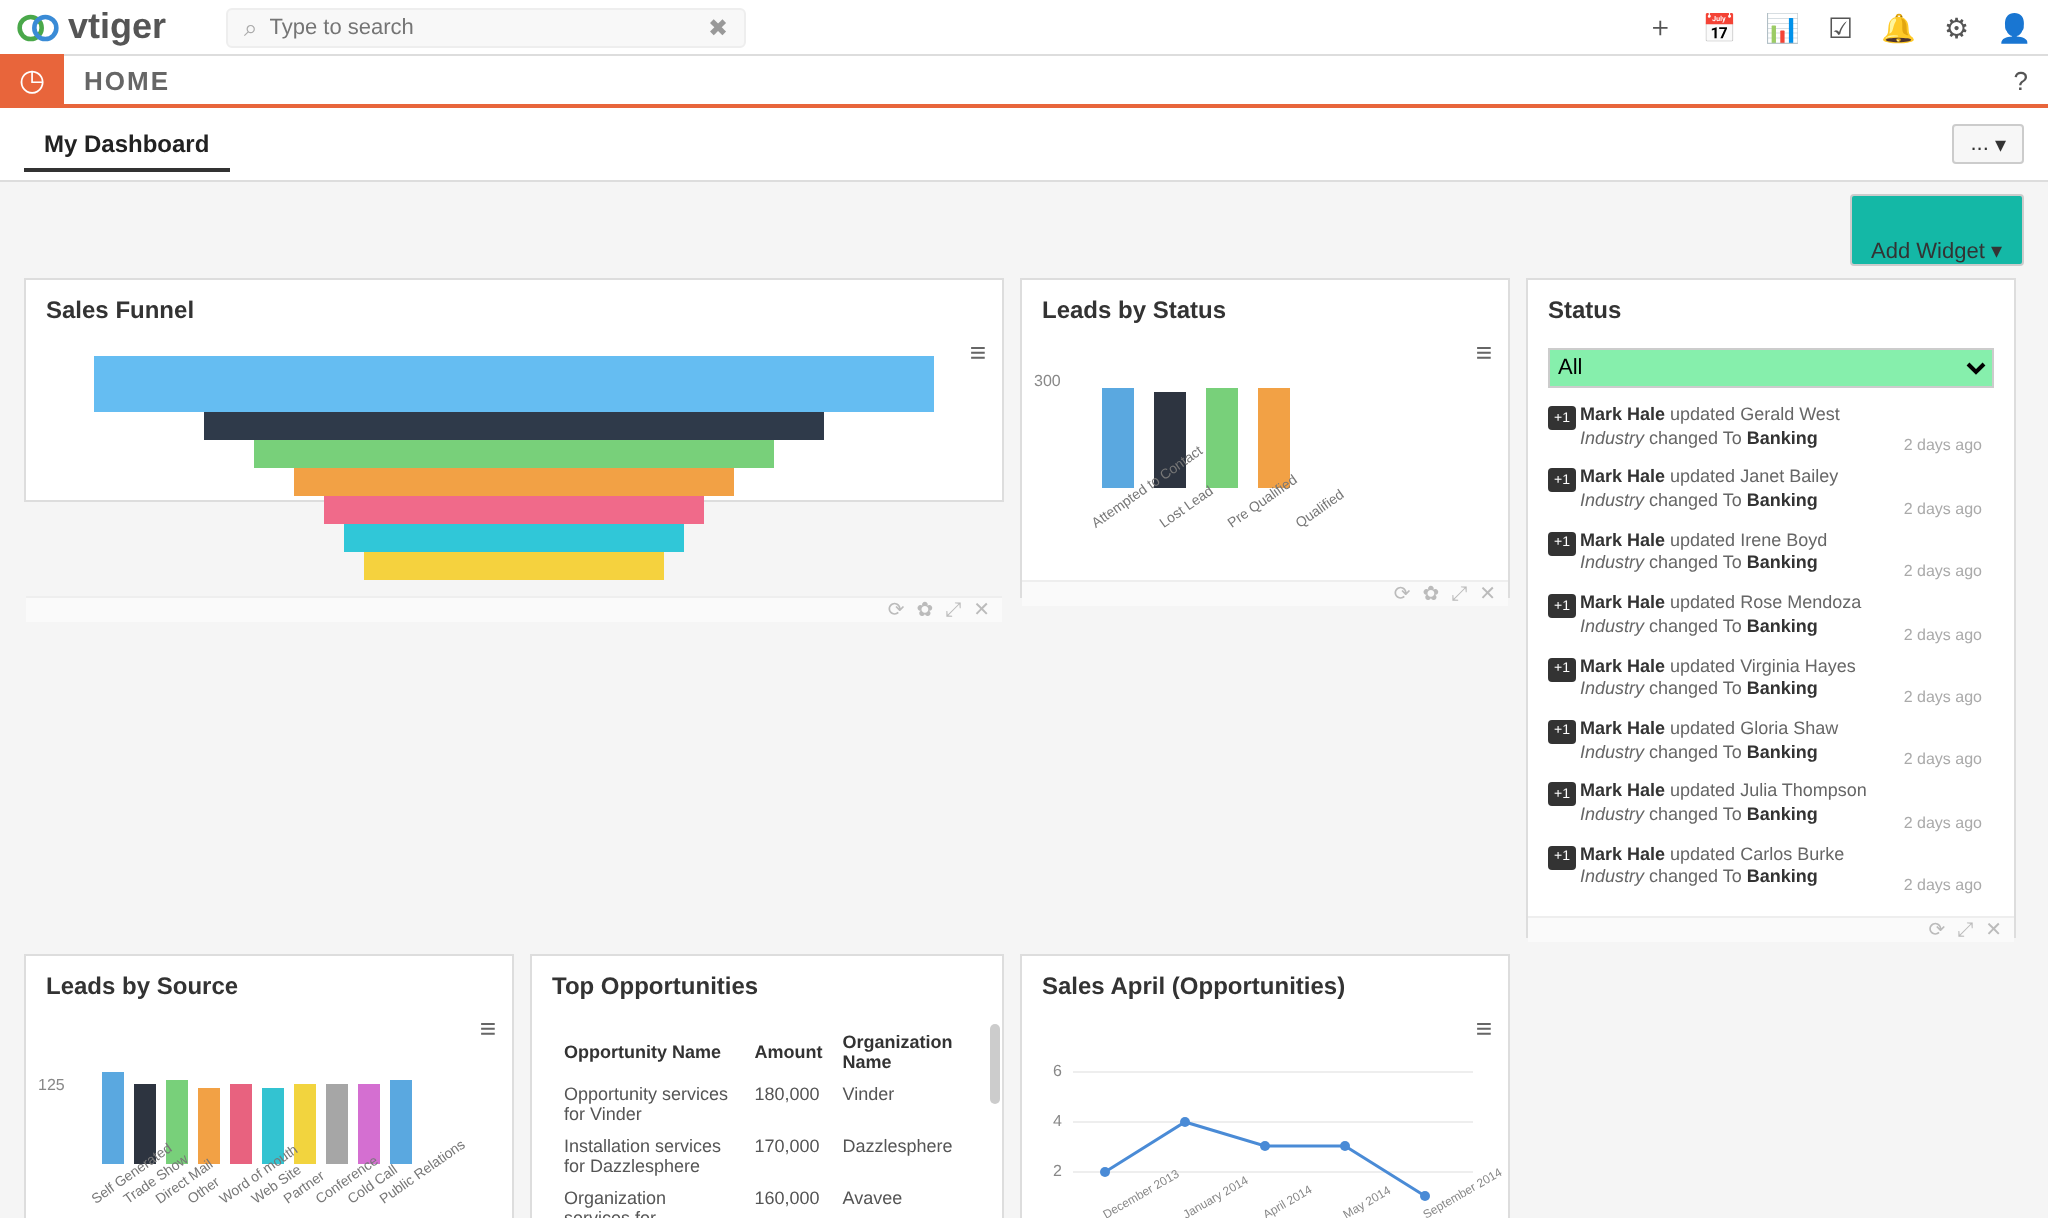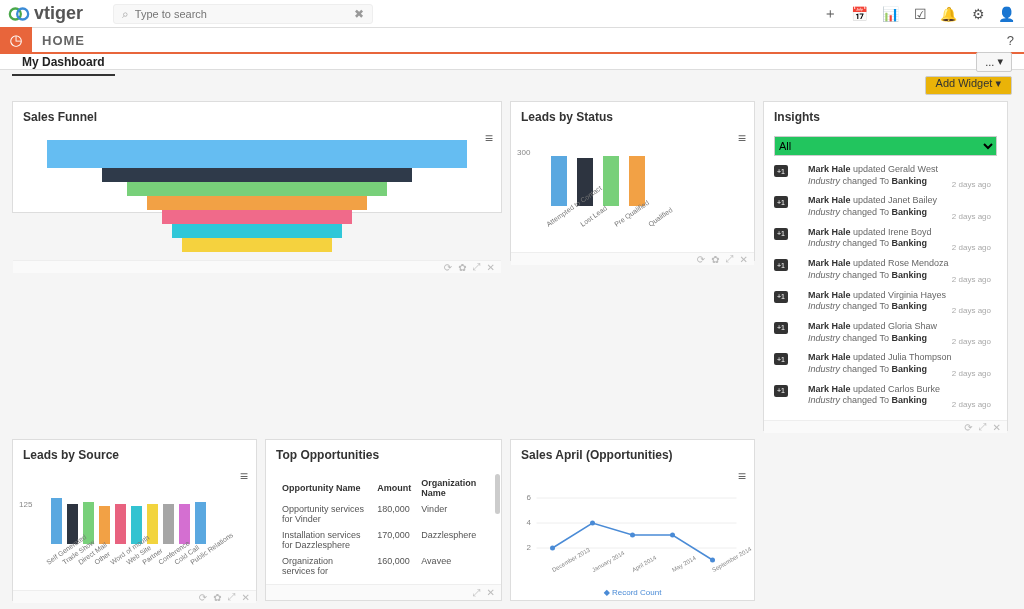--- a/index.html
+++ b/index.html
@@ -11,27 +11,27 @@
 .search-box{margin-left:30px;background:#f8f8f8;border:1px solid #eee;border-radius:3px;height:20px;width:260px;display:flex;align-items:center;padding:0 8px;color:#aaa}
 .search-box input{border:none;background:transparent;outline:none;font-size:11px;flex:1;margin-left:6px;color:#999}
 .search-box .clear{cursor:pointer;color:#999}
 .topbar-right{margin-left:auto;display:flex;align-items:center;gap:14px}
 .topbar-right span{cursor:pointer;color:#555;font-size:14px}
 .topbar-right .user-icon{color:#e8653b}
 .homebar{height:26px;background:#fff;border-bottom:2px solid #e8653b;display:flex;align-items:center}
 .home-icon{width:32px;height:26px;background:#e8653b;display:flex;align-items:center;justify-content:center;color:#fff;font-size:15px}
 .home-label{margin-left:10px;font-weight:600;letter-spacing:1px;color:#666;font-size:13px}
 .help-icon{margin-left:auto;margin-right:10px;color:#555;font-size:13px;cursor:pointer}
-.tabbar{height:16px;background:#fff;border-bottom:1px solid #ddd;display:flex;align-items:center;padding:0 12px}
+.tabbar{height:37px;background:#fff;border-bottom:1px solid #ddd;display:flex;align-items:center;padding:0 12px}
 .tab{padding:0 10px;height:28px;line-height:28px;color:#666;font-size:12px;cursor:pointer}
 .tab.active{font-weight:700;border-bottom:2px solid #333;color:#222}
 .tabbar-right{margin-left:auto;display:flex;gap:6px}
 .tabbar-right .btn{border:1px solid #ccc;background:#f7f7f7;height:20px;padding:0 8px;font-size:11px;border-radius:2px;cursor:pointer;display:flex;align-items:center}
 .addwidget-row{display:flex;justify-content:flex-end;padding:6px 12px}
-.addwidget-row .btn{border:1px solid #ccc;background:#eab308;height:19px;padding:0 10px;font-size:11px;border-radius:2px;cursor:pointer;display:flex;align-items:flex-start}
+.addwidget-row .btn{border:1px solid #ccc;background:#14b8a6;height:36px;padding:0 10px;font-size:11px;border-radius:2px;cursor:pointer;display:flex;align-items:flex-end}
 .dashboard{padding:0 12px;display:grid;grid-template-columns:490px 245px 245px;gap:8px}
 .widget{background:#fff;border:1px solid #ddd;display:flex;flex-direction:column;position:relative}
 .widget-head{padding:8px 10px;display:flex;align-items:center}
 .widget-title{font-weight:700;font-size:12px;color:#333}
 .widget-head select{margin-left:auto;font-size:11px;border:1px solid #ccc;background:#fff;height:20px;border-radius:2px;min-width:170px}
 .widget-body{flex:1;padding:4px 10px 8px 10px;position:relative}
 .widget-menu{position:absolute;top:28px;right:8px;cursor:pointer;font-size:14px;color:#666}
 .widget-foot{height:16px;border-top:1px solid #eee;background:#fafafa;display:flex;justify-content:flex-end;align-items:center;padding:0 6px;gap:6px;color:#bbb;font-size:10px}
 .widget-foot span{cursor:pointer}
 .row2{display:grid;grid-template-columns:245px 237px 245px 245px;gap:8px;margin-top:8px}
@@ -45,23 +45,23 @@
 .f5{width:190px;background:#f06a8a}
 .f6{width:170px;background:#30c7d8}
 .f7{width:150px;background:#f5d23e}
 
 .barchart{display:flex;align-items:flex-end;height:60px;gap:10px;margin-left:30px;margin-top:10px}
 .barchart .bar{width:16px}
 .barchart-labels{position:relative;height:36px;margin-left:24px;margin-top:2px}
 .barchart-labels span{position:absolute;font-size:7px;color:#777;transform:rotate(-35deg);transform-origin:left top;white-space:nowrap;top:14px}
 .axis-tick{position:absolute;left:6px;font-size:8px;color:#888}
 
-.history-select{width:100%;border:1px solid #ccc;font-size:11px;height:20px;background:#22c55e;margin-bottom:4px}
+.history-select{width:100%;border:1px solid #ccc;font-size:11px;height:20px;background:#86efac;margin-bottom:4px}
 .history-list{height:252px;overflow-y:auto;padding-right:6px}
-.history-item{display:flex;gap:20px;padding:4px 0;border-bottom:0px solid #eee;font-size:9px;color:#666;position:relative}
+.history-item{display:flex;gap:2px;padding:4px 0;border-bottom:0px solid #eee;font-size:9px;color:#666;position:relative}
 .history-item .hicon{width:14px;height:12px;background:#333;color:#fff;font-size:7px;display:flex;align-items:center;justify-content:center;border-radius:2px;flex-shrink:0;margin-top:1px}
 .history-item .htext{flex:1;line-height:1.3}
 .history-item .htext b{color:#333}
 .history-item .htime{font-size:8px;color:#aaa;position:absolute;right:0;bottom:2px}
 
 .opp-table{font-size:9px;width:100%}
 .opp-table th{text-align:left;font-weight:600;padding:2px 4px;color:#333}
 .opp-table td{padding:2px 4px;color:#555;vertical-align:top}
 
 .linechart{position:relative;height:80px;margin-top:14px}
@@ -164,21 +164,21 @@
     <div class="widget-foot">
         <span>⟳</span>
         <span>✿</span>
         <span>⤢</span>
         <span>✕</span>
       </div>
   </div>
 
   <div class="widget" style="height:330px;grid-row:span 2">
     <div class="widget-head">
-        <span class="widget-title">Insights</span>
+        <span class="widget-title">Status</span>
       </div>
     <div class="widget-body">
       <select class="history-select"><option>All</option></select>
       <div class="history-list" id="history-list">
           <div class="history-item">
             <div class="hicon">+1</div>
             <div class="htext"><b>Mark Hale</b> updated Gerald West<br><i>Industry</i> changed To <b>Banking</b></div>
             <div class="htime">2 days ago</div>
           </div>
           <div class="history-item">

